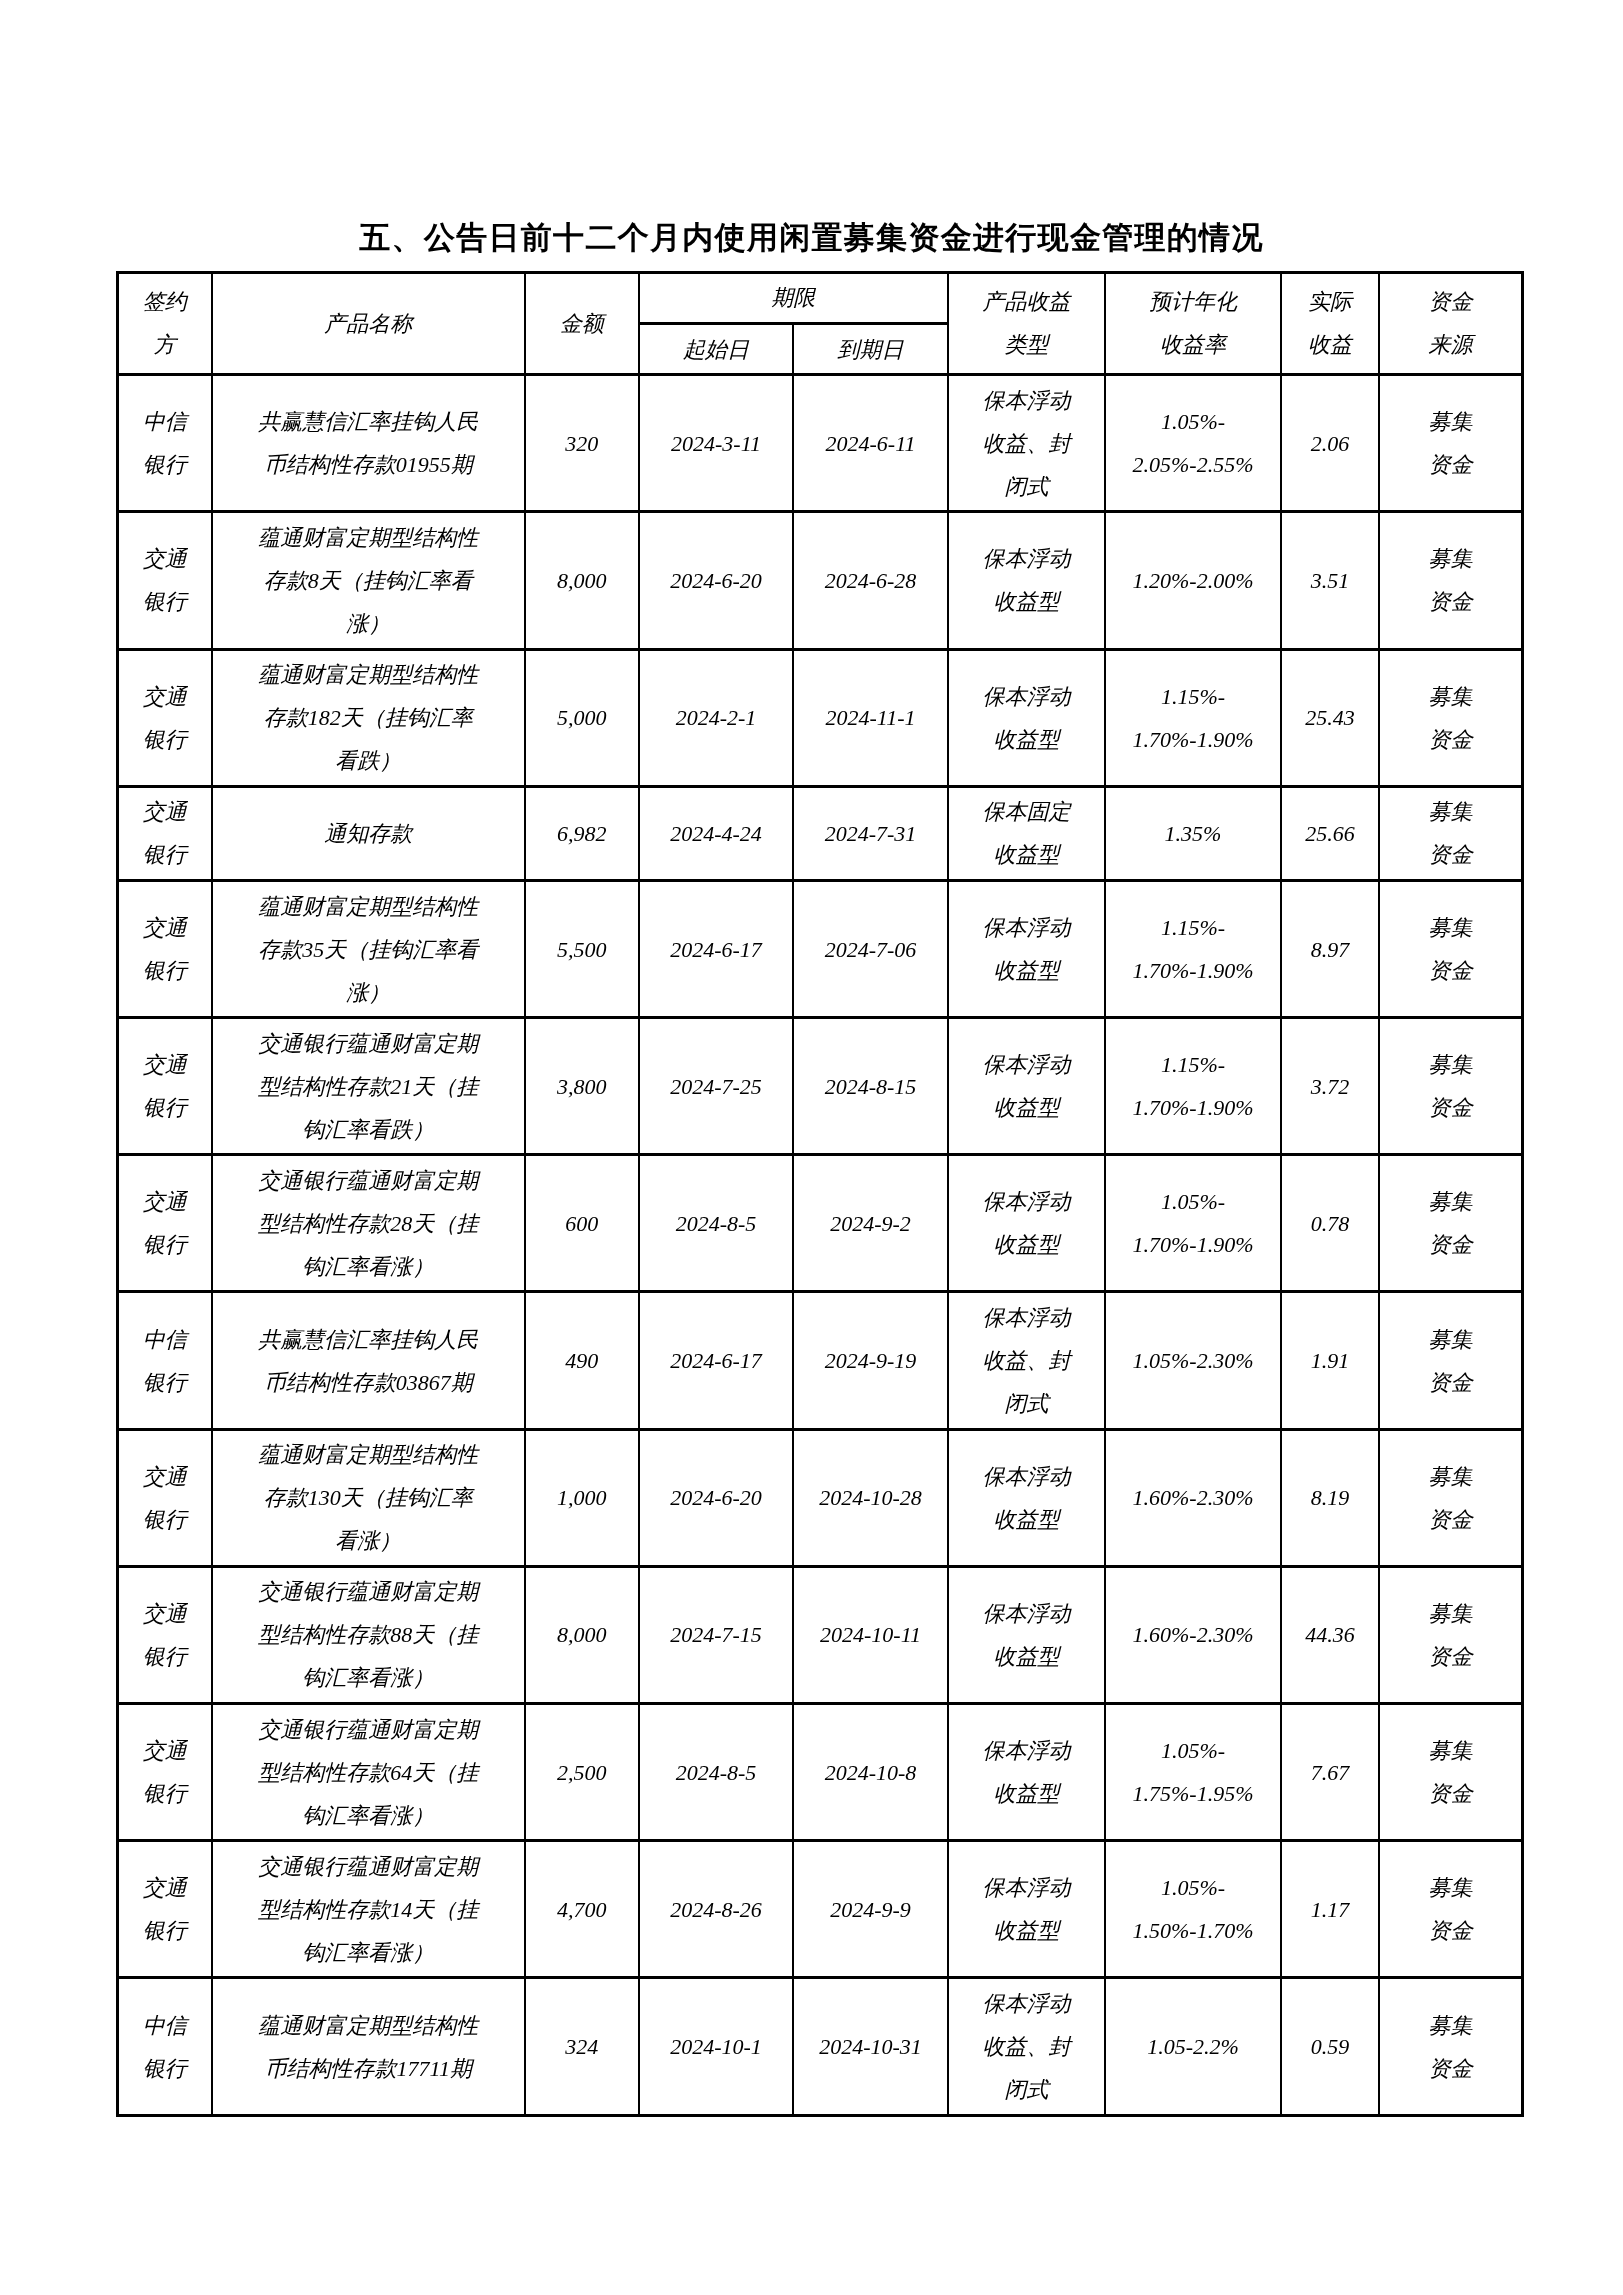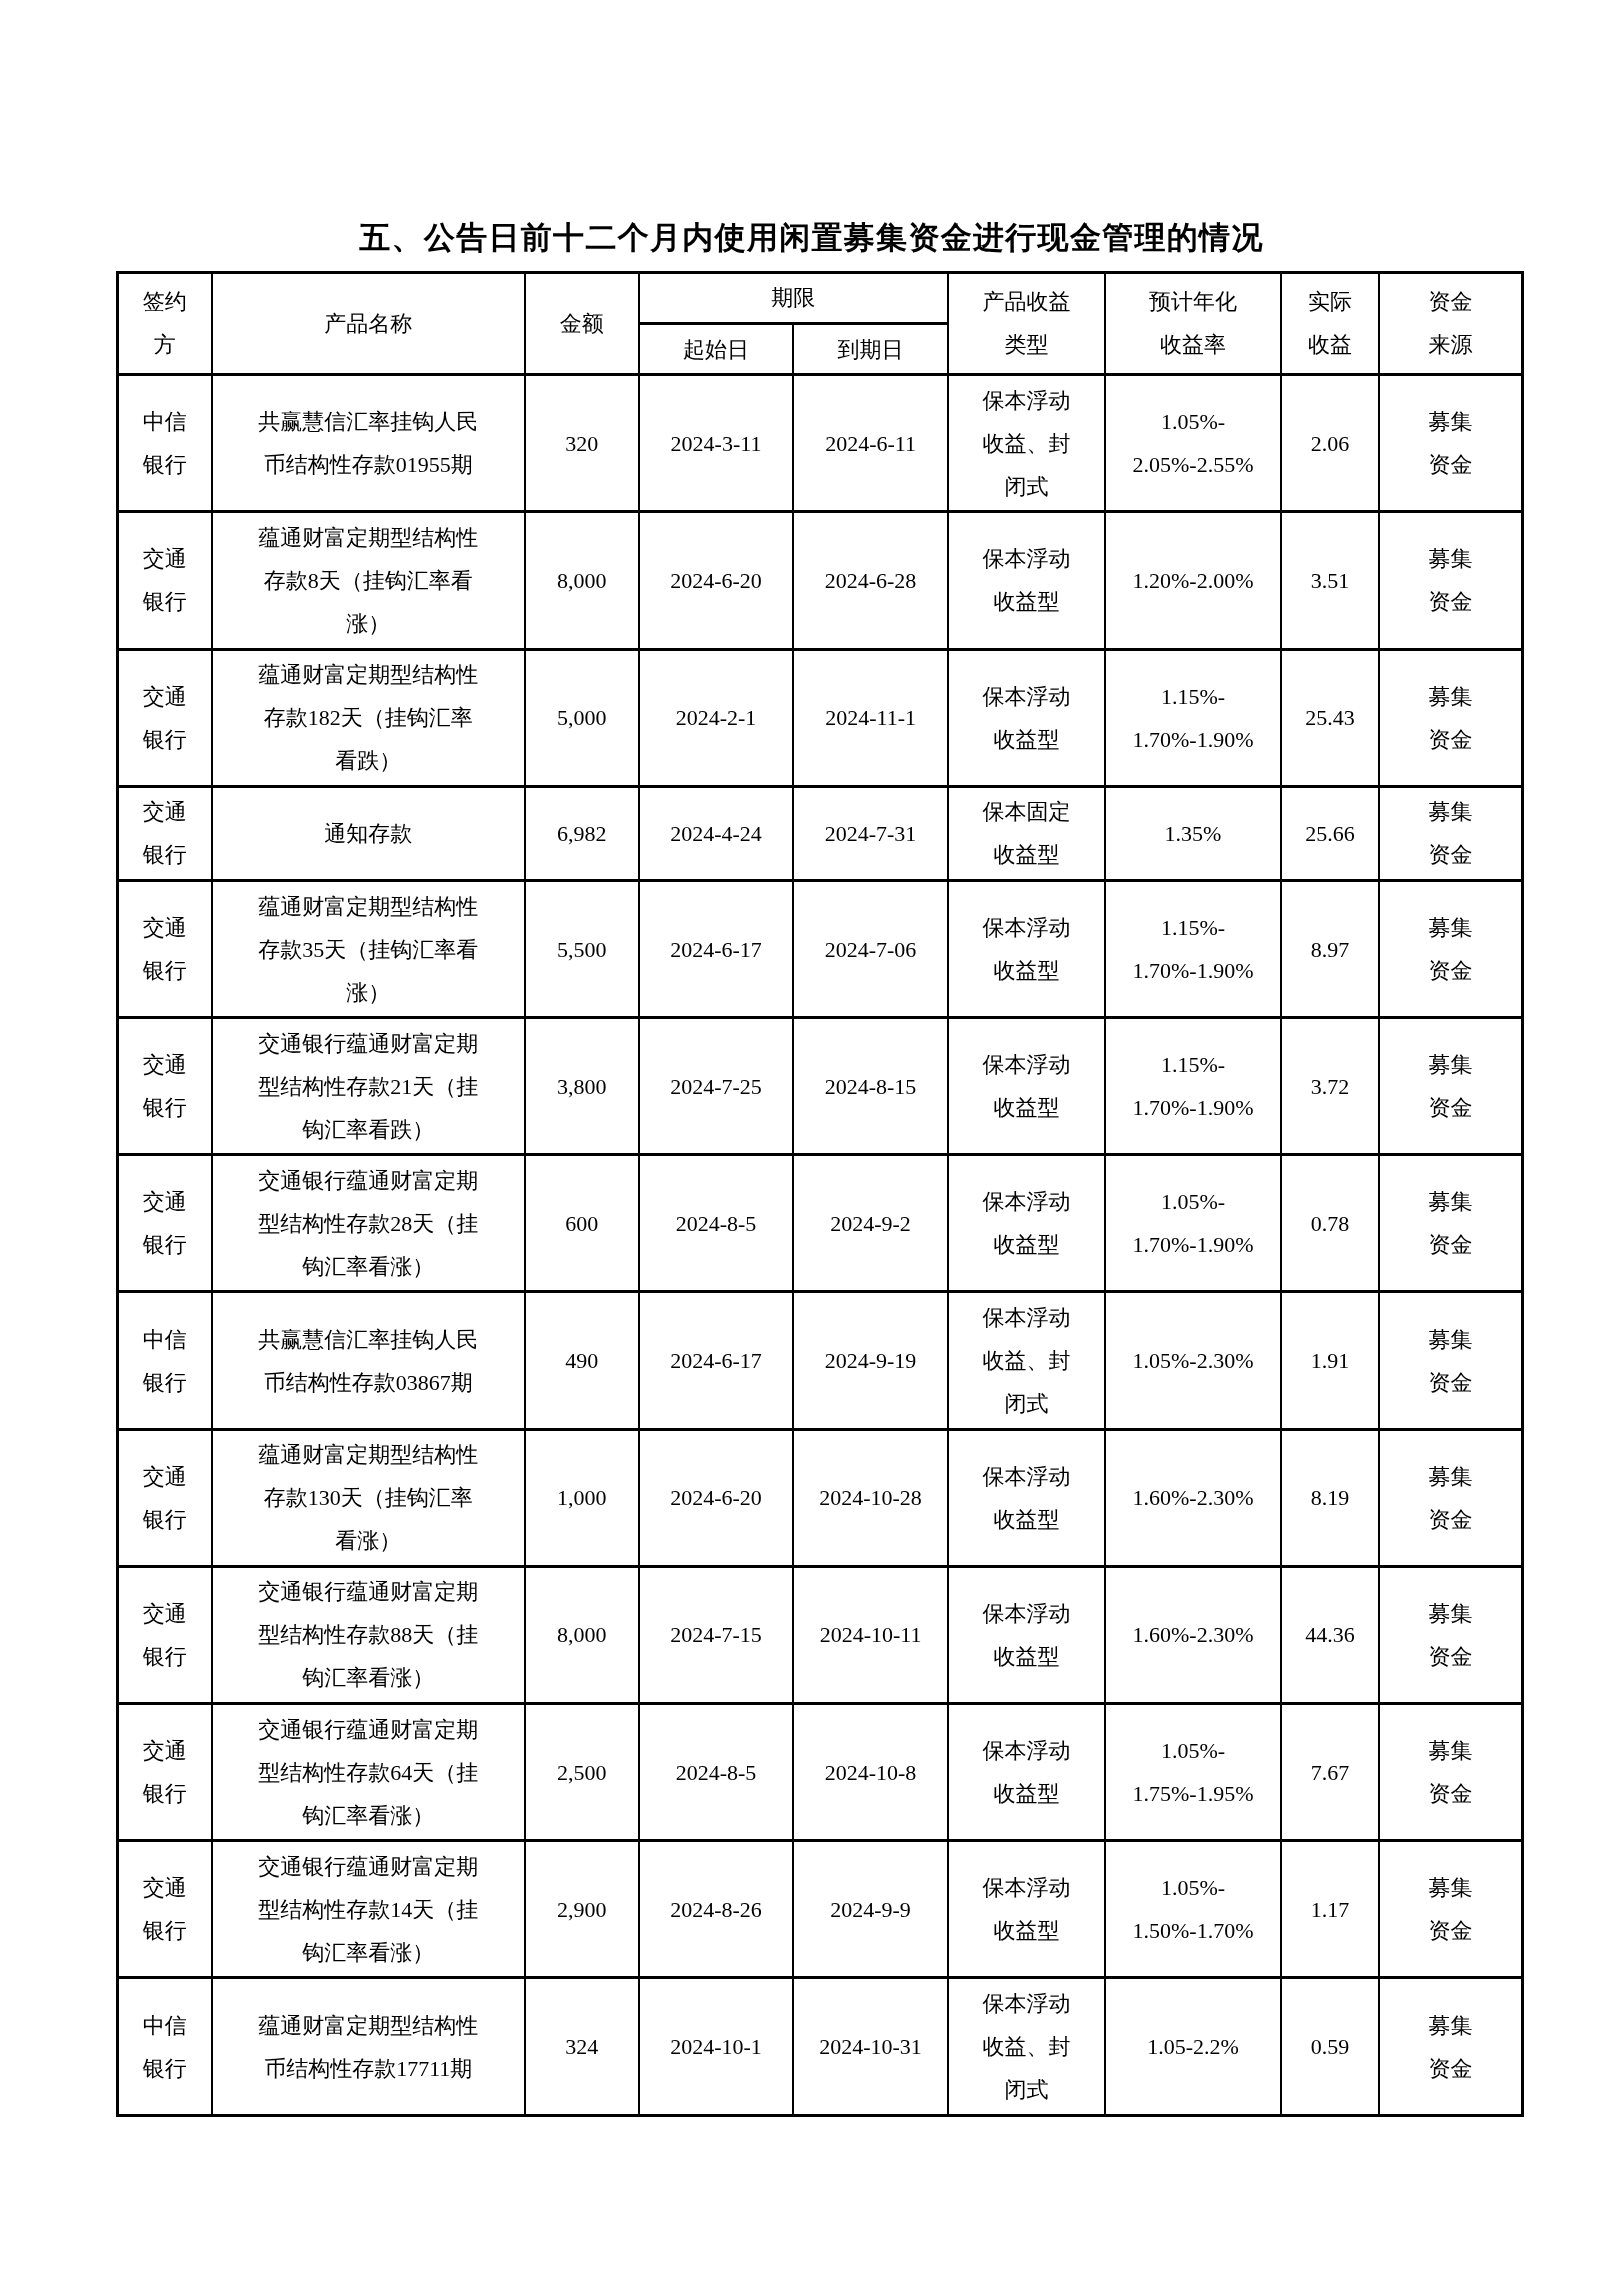--- a/index.html
+++ b/index.html
@@ -31,20 +31,21 @@
     box-sizing: border-box;
     text-align: right;
     font-size: 30px;
   }
   table.cash-table {
     margin: 11.8px 0 0 116px;
     width: 1408px;
     border-collapse: collapse;
     table-layout: fixed;
     border: 3.9px solid #000;
+    font-style: italic;
   }
   table.cash-table th,
   table.cash-table td {
     border-style: solid;
     border-color: #000;
     border-width: 3.3px 2.6px;       
     font-size: 22px;
     font-weight: normal;
     text-align: center;
     vertical-align: middle;
@@ -296,21 +297,21 @@
       <td>募集
 资金</td>
     </tr>
 
     <tr>
       <td>交通
 银行</td>
       <td>交通银行蕴通财富定期
 型结构性存款14天（挂
 钩汇率看涨）</td>
-      <td>2,900</td>
+      <td>4,700</td>
       <td>2024-8-26</td>
       <td>2024-9-9</td>
       <td>保本浮动
 收益型</td>
       <td>1.05%-
 1.50%-1.70%</td>
       <td>1.17</td>
       <td>募集
 资金</td>
     </tr>

